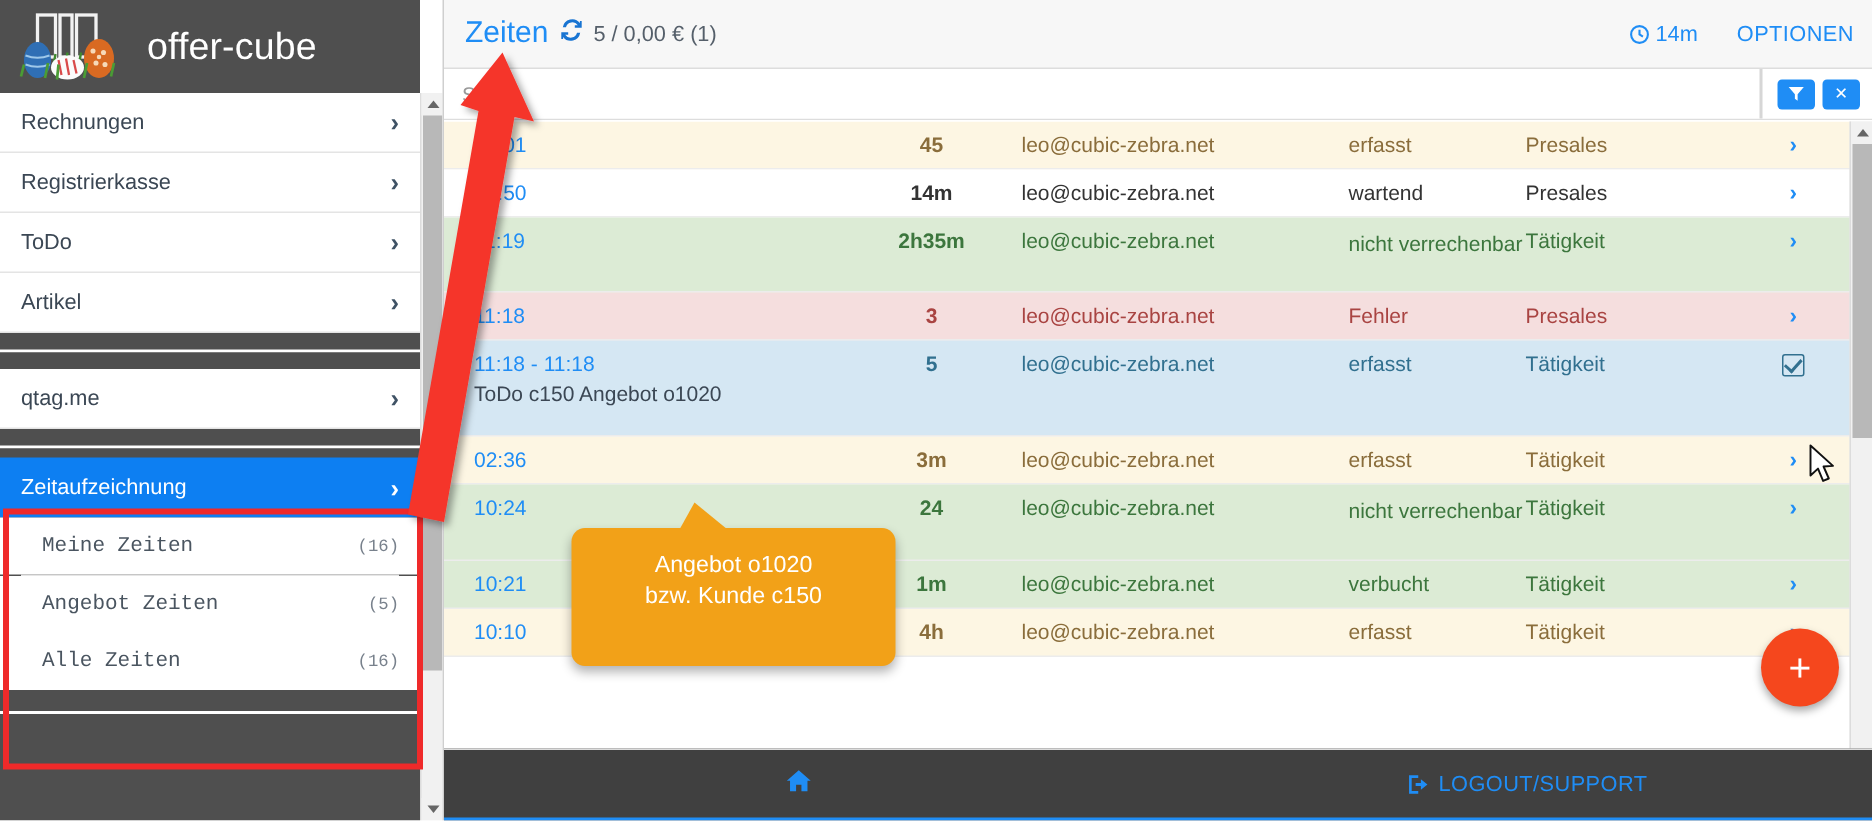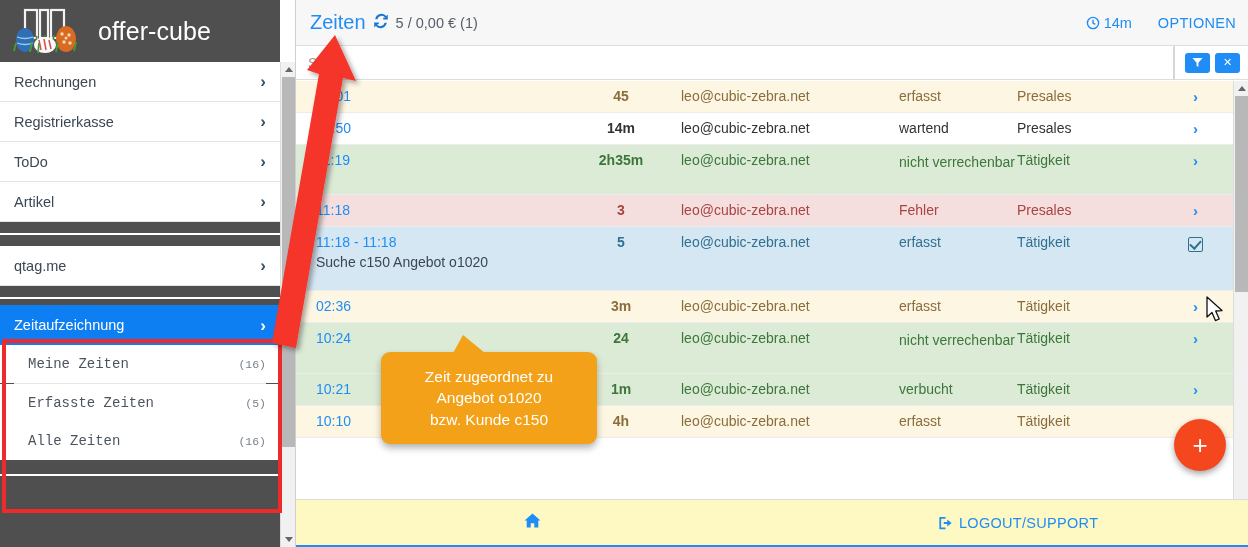--- a/index.html
+++ b/index.html
@@ -142,21 +142,21 @@
     border-radius:2px; position:relative; vertical-align:middle;
   }
   .chk::after {
     content:""; position:absolute; left:3px; top:0px; width:5px; height:9px;
     border:solid #31708f; border-width:0 2px 2px 0; transform: rotate(42deg);
   }
 
   
   #footer {
     position:absolute; left:0; bottom:0; width:953px; height:48px;
-    background:#fef9c3; border-top:1px solid #dcdcdc; border-bottom:2px solid #1f8df5;
+    background:#404040; border-top:1px solid #dcdcdc; border-bottom:2px solid #1f8df5;
     display:flex; align-items:center;
   }
   #home-btn { position:absolute; left:228px; color:#1f8df5; font-size:16px; }
   #logout-btn { position:absolute; left:642px; color:#1f8df5; font-size:14.5px; display:flex; align-items:center; gap:6px; letter-spacing:0.3px; }
 
   
   #main-scroll {
     position:absolute; right:0; top:81px; width:15px; height:421px; background:#f1f1f1;
     border-left:1px solid #dcdcdc;
   }
@@ -285,21 +285,21 @@
       <span class="lbl">Zeitaufzeichnung</span>
       <span class="nav-chev">›</span>
     </div>
 
     <div class="sub-item">
       <span class="lbl">Meine Zeiten</span>
       <span class="cnt">(16)</span>
     </div>
     <div class="sub-divider"></div>
     <div class="sub-item">
-      <span class="lbl">Erfasste Zeiten</span>
+      <span class="lbl">Angebot Zeiten</span>
       <span class="cnt">(5)</span>
     </div>
     <div class="sub-item">
       <span class="lbl">Alle Zeiten</span>
       <span class="cnt">(16)</span>
     </div>
 
     <div style="height:14px;background:#4f4f4f;"></div>
     <div class="nav-white-strip"></div>
     <div style="height:14px;background:#4f4f4f;"></div>
@@ -396,21 +396,21 @@
         <div class="c-user">leo@cubic-zebra.net</div>
         <div class="c-stat">Fehler</div>
         <div class="c-kind">Presales</div>
         <div class="c-act">›</div>
       </div>
 
       <div class="row r-sel" style="padding-bottom:20px;">
         <div class="c-time">
           <span>11:18 - 11:18</span>
           <div class="sub-line">
-            <span>Suche c150 Angebot o1020</span>
+            <span>ToDo c150 Angebot o1020</span>
           </div>
         </div>
         <div class="c-dur">5</div>
         <div class="c-user">leo@cubic-zebra.net</div>
         <div class="c-stat">erfasst</div>
         <div class="c-kind">Tätigkeit</div>
         <div class="c-act"><span class="chk"></span></div>
       </div>
 
       <div class="row r-warn">
@@ -479,21 +479,20 @@
         <svg width="15" height="14" viewBox="0 0 16 16" fill="#1f8df5">
           <path d="M1 1h7v2H3v10h5v2H1z"></path>
           <path d="M10 4l5 4-5 4V9.2H6V6.8h4z"></path>
         </svg>
         <span>LOGOUT/SUPPORT</span>
       </span>
     </div>
   </div>
 
   <div id="tooltip">
-    <div>Zeit zugeordnet zu</div>
     <div>Angebot o1020</div>
     <div>bzw. Kunde c150</div>
   </div>
 
   <div id="red-arrow">
     <svg width="180" height="360" viewBox="0 0 180 360">
       <defs>
         <filter id="sh" x="-30%" y="-30%" width="180%" height="180%">
           <feDropShadow dx="3" dy="3" stdDeviation="2.5" flood-color="#000" flood-opacity="0.35"></feDropShadow>
         </filter>

